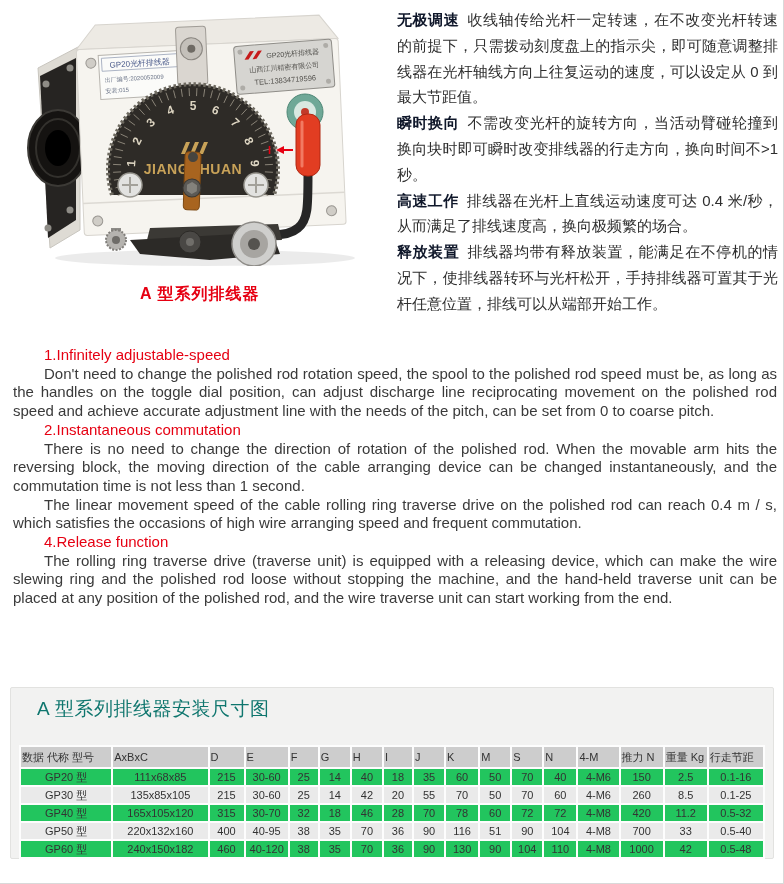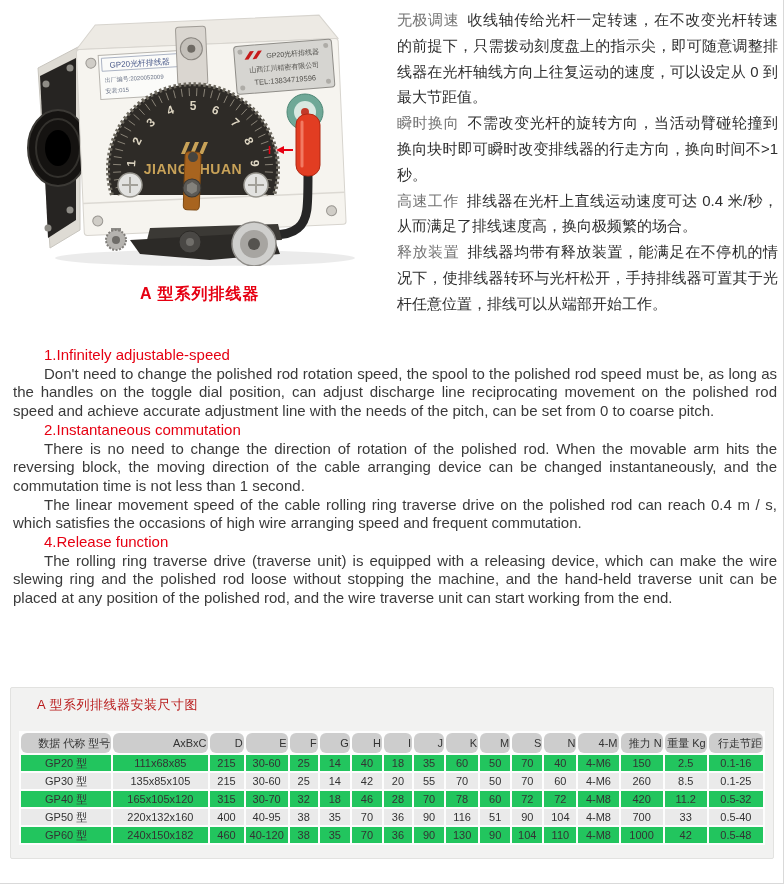--- a/index.html
+++ b/index.html
@@ -22,47 +22,47 @@
     letter-spacing:1px;white-space:nowrap;
   }
 
   
   .features-cn{
     position:absolute;left:397px;top:7px;width:381px;height:316px;
     font-size:15px;line-height:25.8px;color:#2e2e2e;
     text-align:justify;overflow:hidden;
   }
   .features-cn p{margin:0;}
-  .cn-term{color:#737373;font-weight:normal;margin-right:.55em;}
+  .cn-term{color:#0f172a;font-weight:bold;margin-right:.55em;}
 
   
   .features-en{
     position:absolute;left:13px;top:346px;width:764px;
     font-size:15px;line-height:18.7px;color:#3a3a3a;text-align:justify;
   }
   .features-en p{margin:0;text-indent:31px;}
   .en-h{color:#e60012;}
 
   
   .table-panel{
     position:absolute;left:10px;top:687px;width:764px;height:172px;
     background:#f2f2f1;border:1px solid #e2e2e0;border-radius:2px;
     box-sizing:border-box;
   }
   .table-title{
-    margin:8px 0 17px 26px;font-size:13px;color:#b91c1c;letter-spacing:.5px;
+    margin:8px 0 23px 26px;font-size:19px;color:#0f766e;letter-spacing:.5px;
   }
   table.dim{
     margin:0 auto;width:746px;table-layout:fixed;
     border-collapse:separate;border-spacing:2px;
     background:#fdfdfd;font-size:11px;color:#333;
   }
   table.dim th{
     background:#cdcdcd;font-weight:normal;height:20px;
-    text-align:right;padding:0 1px;overflow:hidden;white-space:nowrap;border-radius:6px;
+    text-align:left;padding:0 1px;overflow:hidden;white-space:nowrap;
   }
   table.dim td{
     height:16px;text-align:center;padding:0 1px;
     overflow:hidden;white-space:nowrap;
   }
   tr.r-light td{background:#eaeaea;}
   tr.r-dark td{background:#22c55e;}
 
   .footer-note{
     position:absolute;left:36px;top:863px;

